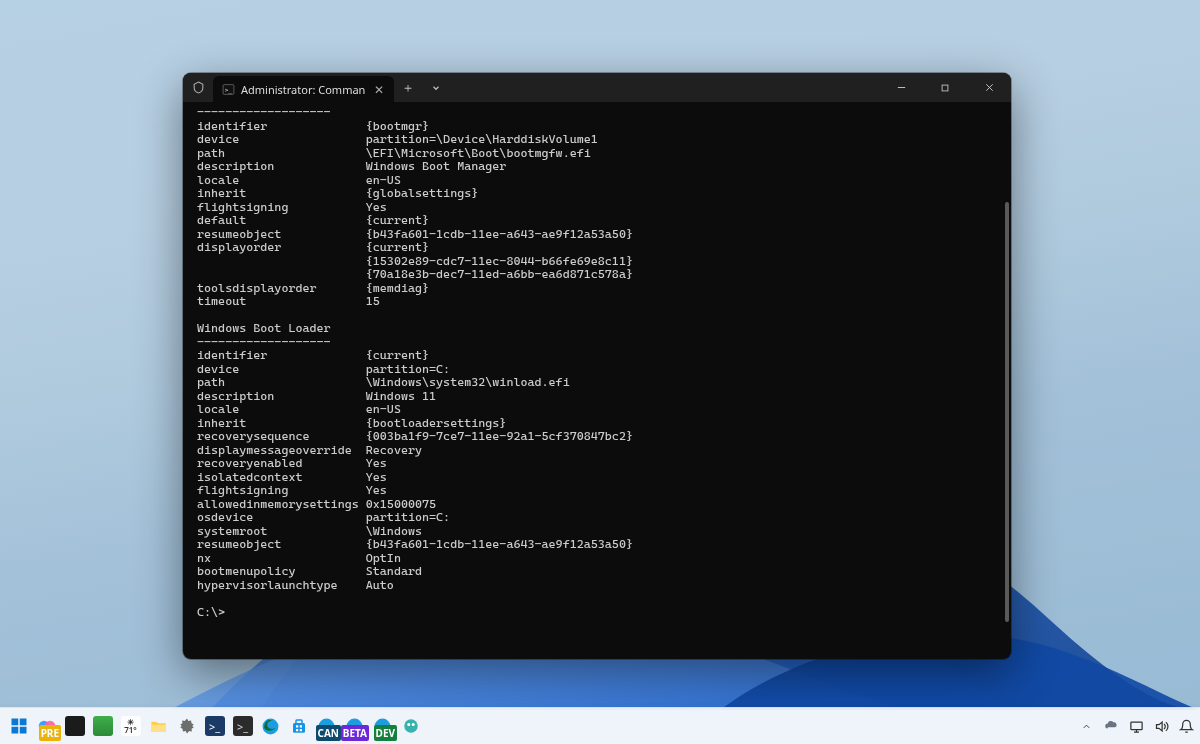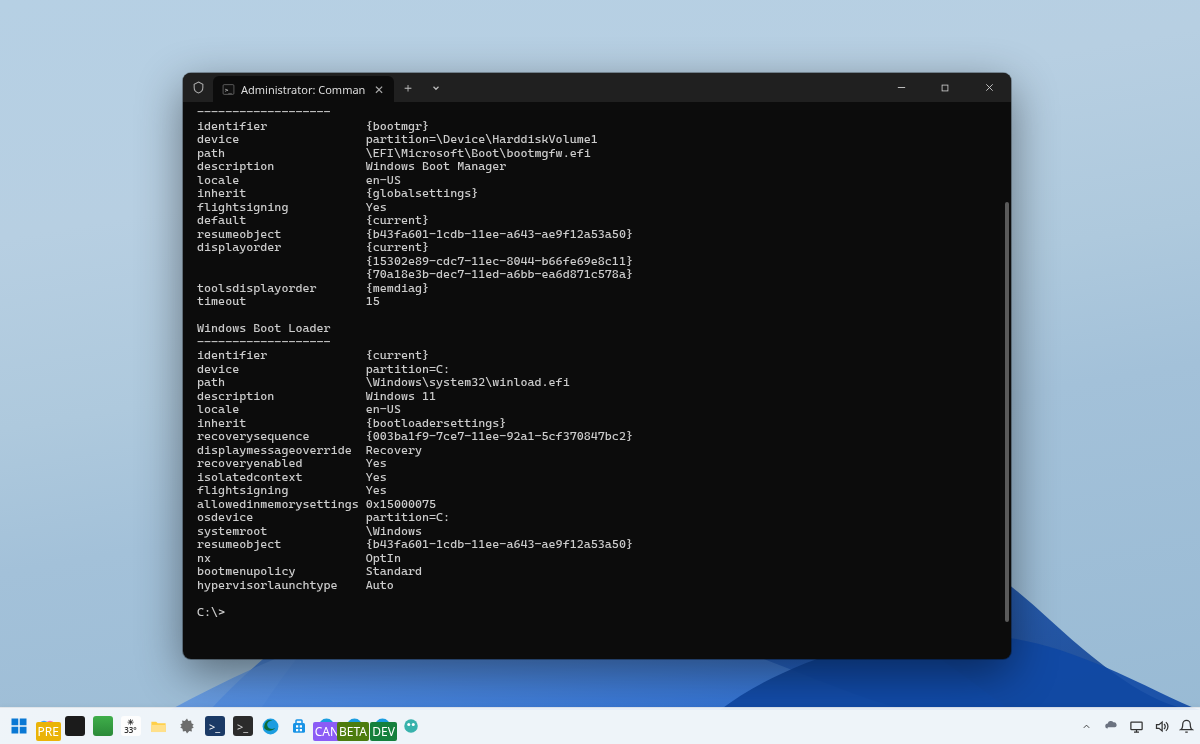--- a/index.html
+++ b/index.html
@@ -98,21 +98,21 @@
     width:20px; height:20px; border-radius:3px;
     display:flex;align-items:center;justify-content:center;
   }
   .taskbar .right-icons {
     margin-left:auto; display:flex; align-items:center; gap:10px;
     color:#3b3b3b; font-size:12px;
   }
   .tray-ic { width:15px; height:15px; display:flex;align-items:center;justify-content:center; cursor:pointer; }
   .badge {
     position:absolute; bottom:-2px; right:-2px;
-    font-size:12px; padding:1px 2px; border-radius:2px; color:#fff; font-weight:400;
+    font-size:10px; padding:1px 2px; border-radius:2px; color:#fff; font-weight:700;
   }
 </style>
 </head>
 <body>
 
 <div class="desktop">
 
   <svg class="wallpaper-wave" viewBox="0 0 1200 320" preserveAspectRatio="none">
     <defs>
       <linearGradient id="wg1" x1="0" y1="0" x2="1" y2="1">
@@ -243,21 +243,21 @@
         </div>
       <div class="tb-icon">
           <span class="ic" style="background:#1b1b1b"></span>
         </div>
       <div class="tb-icon">
           <span class="ic" style="background:linear-gradient(#3fae4a,#2b8a38)"></span>
         </div>
       <div class="tb-icon">
         <span class="ic" style="font-size:8px;color:#333;font-weight:600;background:#fdfdfd;display:flex;flex-direction:column;line-height:1;">
           <span>☀</span>
-            <span>33°</span>
+            <span>71°</span>
         </span>
       </div>
       <div class="tb-icon">
           <span class="ic">
             <svg width="19" height="19" viewBox="0 0 24 24">
               <path d="M3 6h6l2 2h10v11H3z" fill="#ffcf48"></path>
               <rect x="3" y="10" width="18" height="9" fill="#ffe08a"></rect>
             </svg>
           </span>
         </div>
@@ -294,29 +294,29 @@
               <rect x="13" y="16" width="3" height="3" fill="#fff"></rect>
             </svg>
           </span>
         </div>
       <div class="tb-icon">
           <span class="ic">
             <svg width="19" height="19" viewBox="0 0 24 24">
               <circle cx="12" cy="12" r="10" fill="#1b9de0"></circle>
             </svg>
           </span>
-          <span class="badge" style="background:#8b5cf6">CAN</span>
+          <span class="badge" style="background:#0c4a6e">CAN</span>
         </div>
       <div class="tb-icon">
           <span class="ic">
             <svg width="19" height="19" viewBox="0 0 24 24">
               <circle cx="12" cy="12" r="10" fill="#1b9de0"></circle>
             </svg>
           </span>
-          <span class="badge" style="background:#4d7c0f">BETA</span>
+          <span class="badge" style="background:#6d28d9">BETA</span>
         </div>
       <div class="tb-icon">
           <span class="ic">
             <svg width="19" height="19" viewBox="0 0 24 24">
               <circle cx="12" cy="12" r="10" fill="#1b9de0"></circle>
             </svg>
           </span>
           <span class="badge" style="background:#15803d">DEV</span>
         </div>
       <div class="tb-icon">

